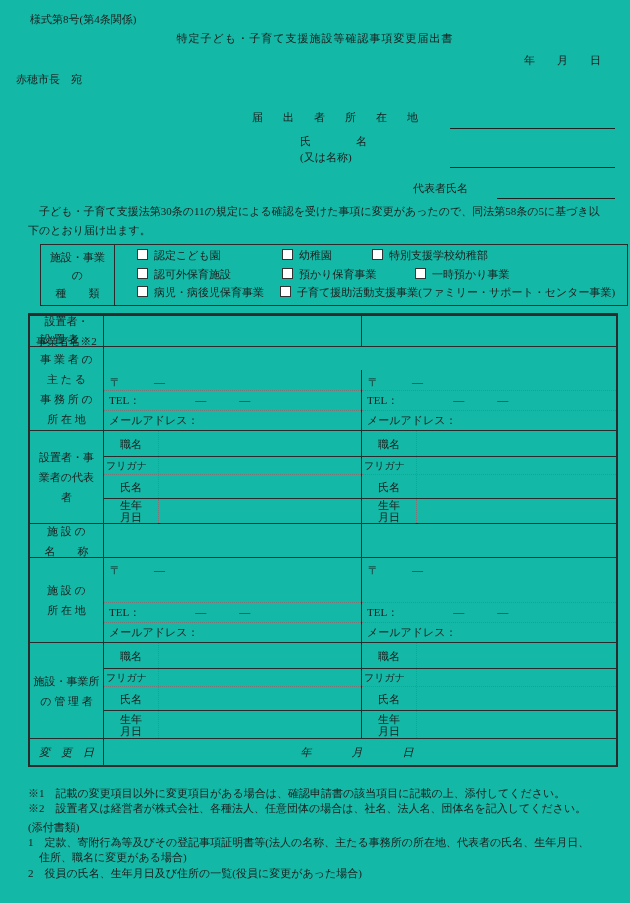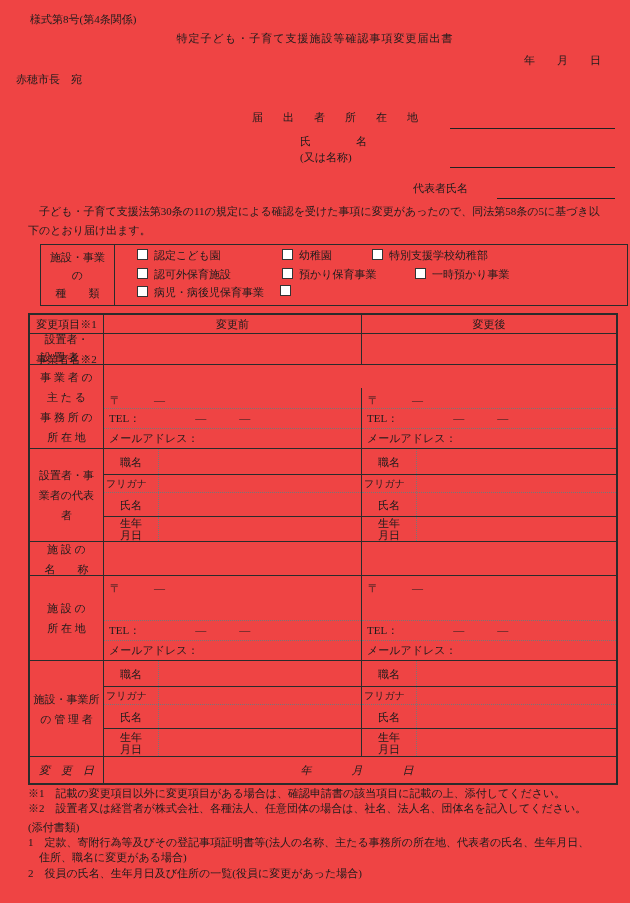--- a/index.html
+++ b/index.html
@@ -1,17 +1,17 @@
 <!DOCTYPE html>
 <html><head>
 <meta charset="utf-8">
 <style>
   html,body { margin:0; padding:0; background:#ffffff; }
   .page {
-    position:relative; width:630px; height:903px; background:#ef4444;
+    position:relative; width:630px; height:903px; background:#14b8a6;
     font-family:"Liberation Serif","DejaVu Serif",serif;
     font-size:11px; color:#1c1c1c; overflow:hidden;
   }
   .pre { white-space:pre-line; }
 
   
   .form-number { position:absolute; left:30px; top:12px; }
   .doc-title   { position:absolute; left:0; right:0; top:31px; text-align:center; font-size:11px; letter-spacing:1px; }
   .top-date    { position:absolute; left:524px; top:53px; }
   .addressee   { position:absolute; left:16px; top:72px; }
@@ -115,32 +115,27 @@
         <span class="cb-item o2"><span class="cb"></span><span>幼稚園</span></span>
         <span class="cb-item o3"><span class="cb"></span><span>特別支援学校幼稚部</span></span>
       </div>
       <div class="type-line">
         <span class="cb-item o1"><span class="cb"></span><span>認可外保育施設</span></span>
         <span class="cb-item o2"><span class="cb"></span><span>預かり保育事業</span></span>
         <span class="cb-item o4"><span class="cb"></span><span>一時預かり事業</span></span>
       </div>
       <div class="type-line">
         <span class="cb-item o1"><span class="cb"></span><span>病児・病後児保育事業</span></span>
-        <span class="cb-item o5"><span class="cb"></span></span>
+        <span class="cb-item o5"><span class="cb"></span><span>子育て援助活動支援事業(ファミリー・サポート・センター事業)</span></span>
       </div>
     </div>
   </div>
 
   <div class="main-table">
 
-    <div class="mrow r-head first">
-      <div class="mlabel">変更項目※1</div>
-      <div class="mcell mhead">変更前</div>
-      <div class="mcell after mhead">変更後</div>
-    </div>
 
     <div class="mrow r-opname">
       <div class="mlabel pre">設置者・
 事業者名※2</div>
       <div class="mcell"></div>
       <div class="mcell after"></div>
     </div>
 
     <div class="mrow r-opaddr">
       <div class="mlabel pre">設 置 者 ・

